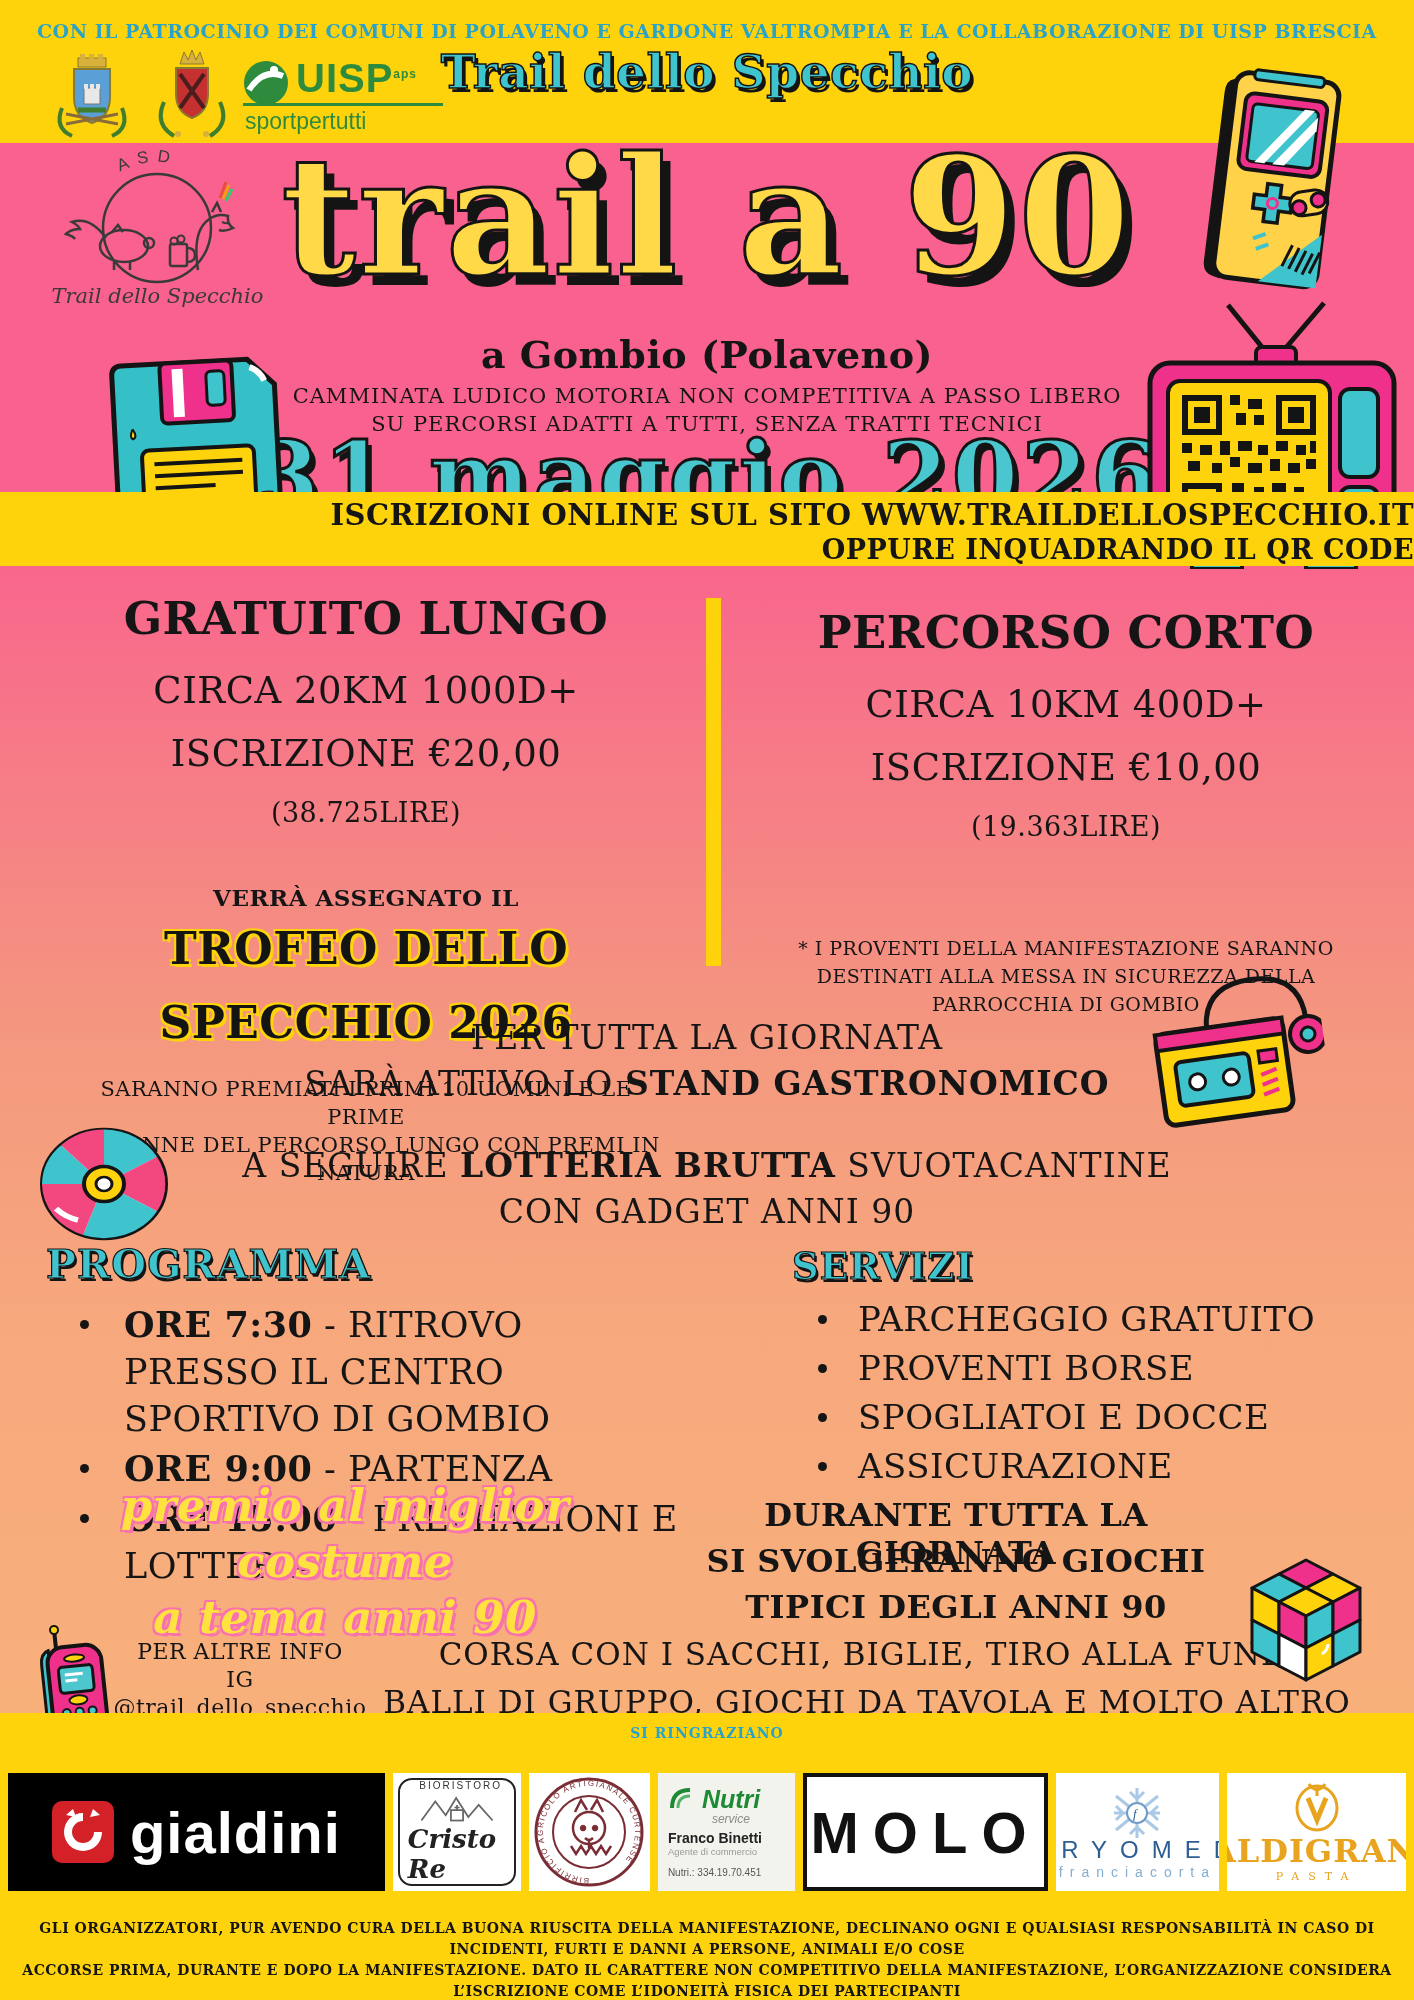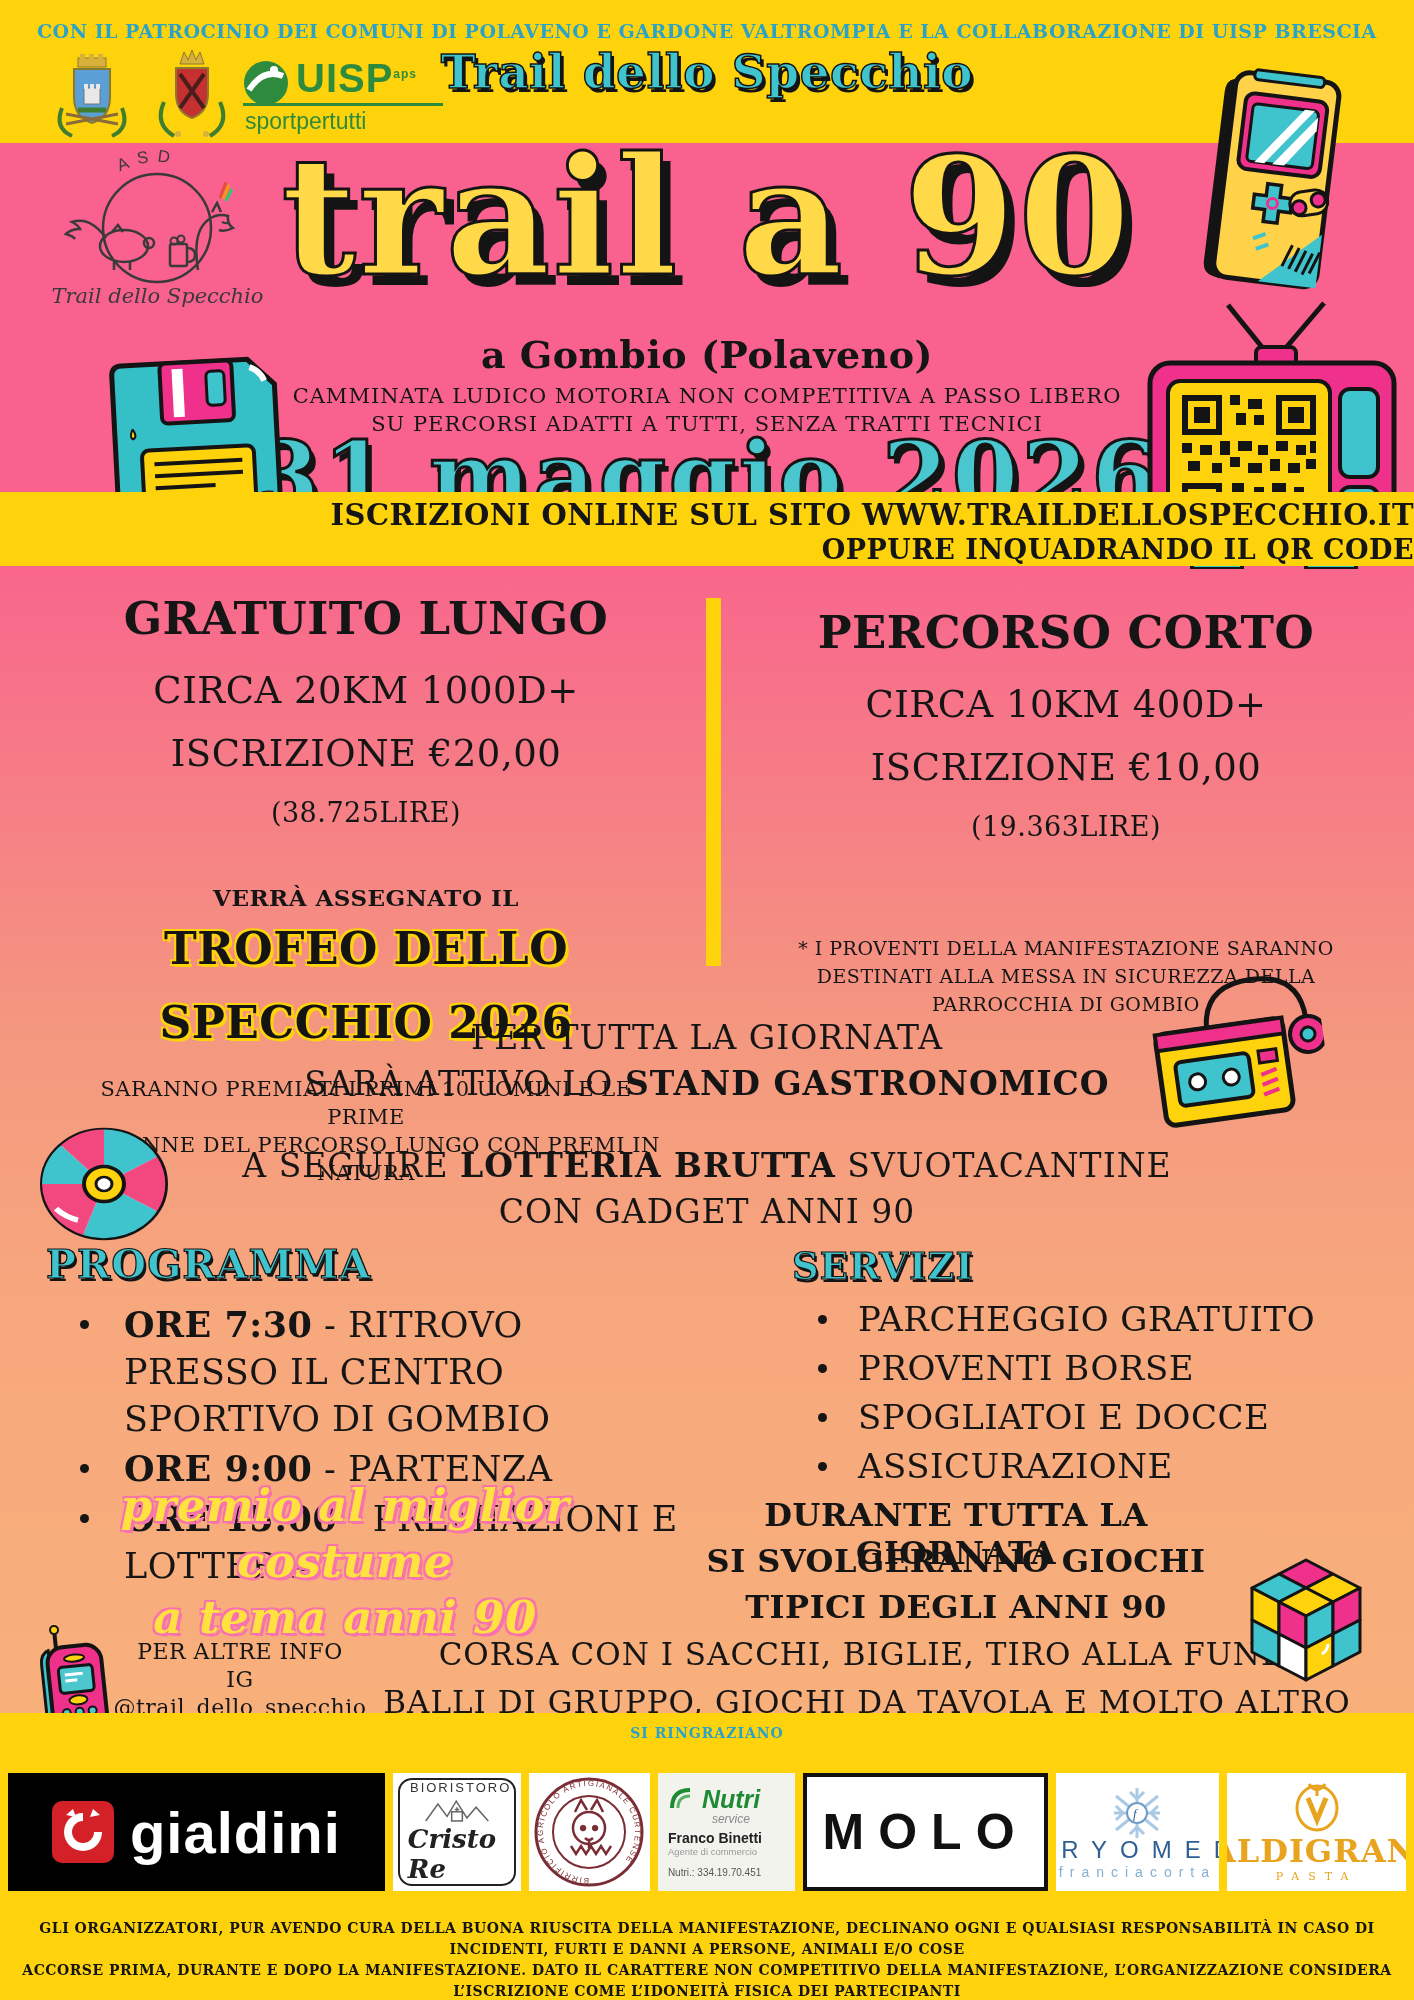--- a/index.html
+++ b/index.html
@@ -62,31 +62,31 @@
   .games-line{position:absolute;left:320px;width:1094px;text-align:center;font-size:31px;letter-spacing:1px;}
   .contact{position:absolute;left:105px;top:1638px;width:270px;text-align:center;font-size:22px;line-height:28px;}
   .footer{position:absolute;left:0;top:1713px;width:100%;height:287px;background:#ffd30b;}
   .thanks{position:absolute;left:0;top:12px;width:100%;text-align:center;font-size:14px;font-weight:bold;color:#2aa3c6;letter-spacing:1px;}
   .sponsors{position:absolute;left:8px;right:8px;top:60px;height:118px;display:flex;gap:8px;}
   .sp{background:#fff;height:118px;display:flex;align-items:center;justify-content:center;flex-direction:column;overflow:hidden;}
   .sp-gialdini{flex:2.95;background:#000;flex-direction:row;gap:16px;}
   .gialdini-name{color:#fff;font-size:58px;font-weight:bold;letter-spacing:1px;font-family:"Liberation Sans",sans-serif;}
   .sp-cristore{flex:1;position:relative;}
   .cristore-inner{position:absolute;inset:5px;border:2px solid #222;border-radius:14px;display:flex;flex-direction:column;align-items:center;justify-content:center;}
-  .cristore-top{font-size:13px;letter-spacing:2px;color:#333;font-family:"Liberation Sans",sans-serif;padding-left:8px;}
+  .cristore-top{font-size:10px;letter-spacing:2px;color:#333;font-family:"Liberation Sans",sans-serif;padding-left:8px;}
   .cristore-name{font-style:italic;font-weight:bold;font-size:26px;color:#222;padding-left:8px;}
   .sp-birrificio{flex:.95;}
   .sp-nutri{flex:.92;background:#f3f3ee;align-items:flex-start;padding:6px 10px;box-sizing:border-box;}
   .nutri-brand{color:#1d8a34;font-weight:bold;font-style:italic;font-size:25px;font-family:"Liberation Sans",sans-serif;line-height:22px;}
   .nutri-sub{color:#8a8a8a;font-style:italic;font-size:12px;font-family:"Liberation Sans",sans-serif;margin-left:44px;}
   .nutri-person{font-size:14px;font-weight:bold;color:#222;font-family:"Liberation Sans",sans-serif;margin-top:4px;}
   .nutri-role{font-size:9.5px;color:#999;font-family:"Liberation Sans",sans-serif;}
   .nutri-cell{font-size:10px;color:#555;font-family:"Liberation Sans",sans-serif;margin-top:10px;}
   .sp-molo{flex:1.85;border:4px solid #111;box-sizing:border-box;}
-  .molo-name{font-size:50px;font-weight:800;letter-spacing:14px;color:#111;font-family:"Liberation Sans",sans-serif;}
+  .molo-name{font-size:58px;font-weight:800;letter-spacing:14px;color:#111;font-family:"Liberation Sans",sans-serif;}
   .sp-cryomed{flex:1.28;}
   .cryomed-name{font-size:24px;letter-spacing:13px;color:#2d5e94;font-family:"Liberation Sans",sans-serif;margin-top:-6px;}
   .cryomed-sub{font-size:14px;letter-spacing:7px;color:#85aed1;font-family:"Liberation Sans",sans-serif;}
   .sp-valdigrano{flex:1.4;}
   .valdigrano-name{font-size:32px;font-weight:bold;color:#e9a41f;letter-spacing:1px;}
   .valdigrano-sub{font-size:11px;letter-spacing:9px;color:#e9a41f;}
   .disclaimer{position:absolute;left:0;top:205px;width:100%;text-align:center;font-size:14px;font-weight:bold;line-height:21px;color:#141414;}
   .asd-caption{position:absolute;left:0;top:138px;width:100%;text-align:center;font-style:italic;font-size:21px;color:#3a3a3a;}
 </style>
 </head>

